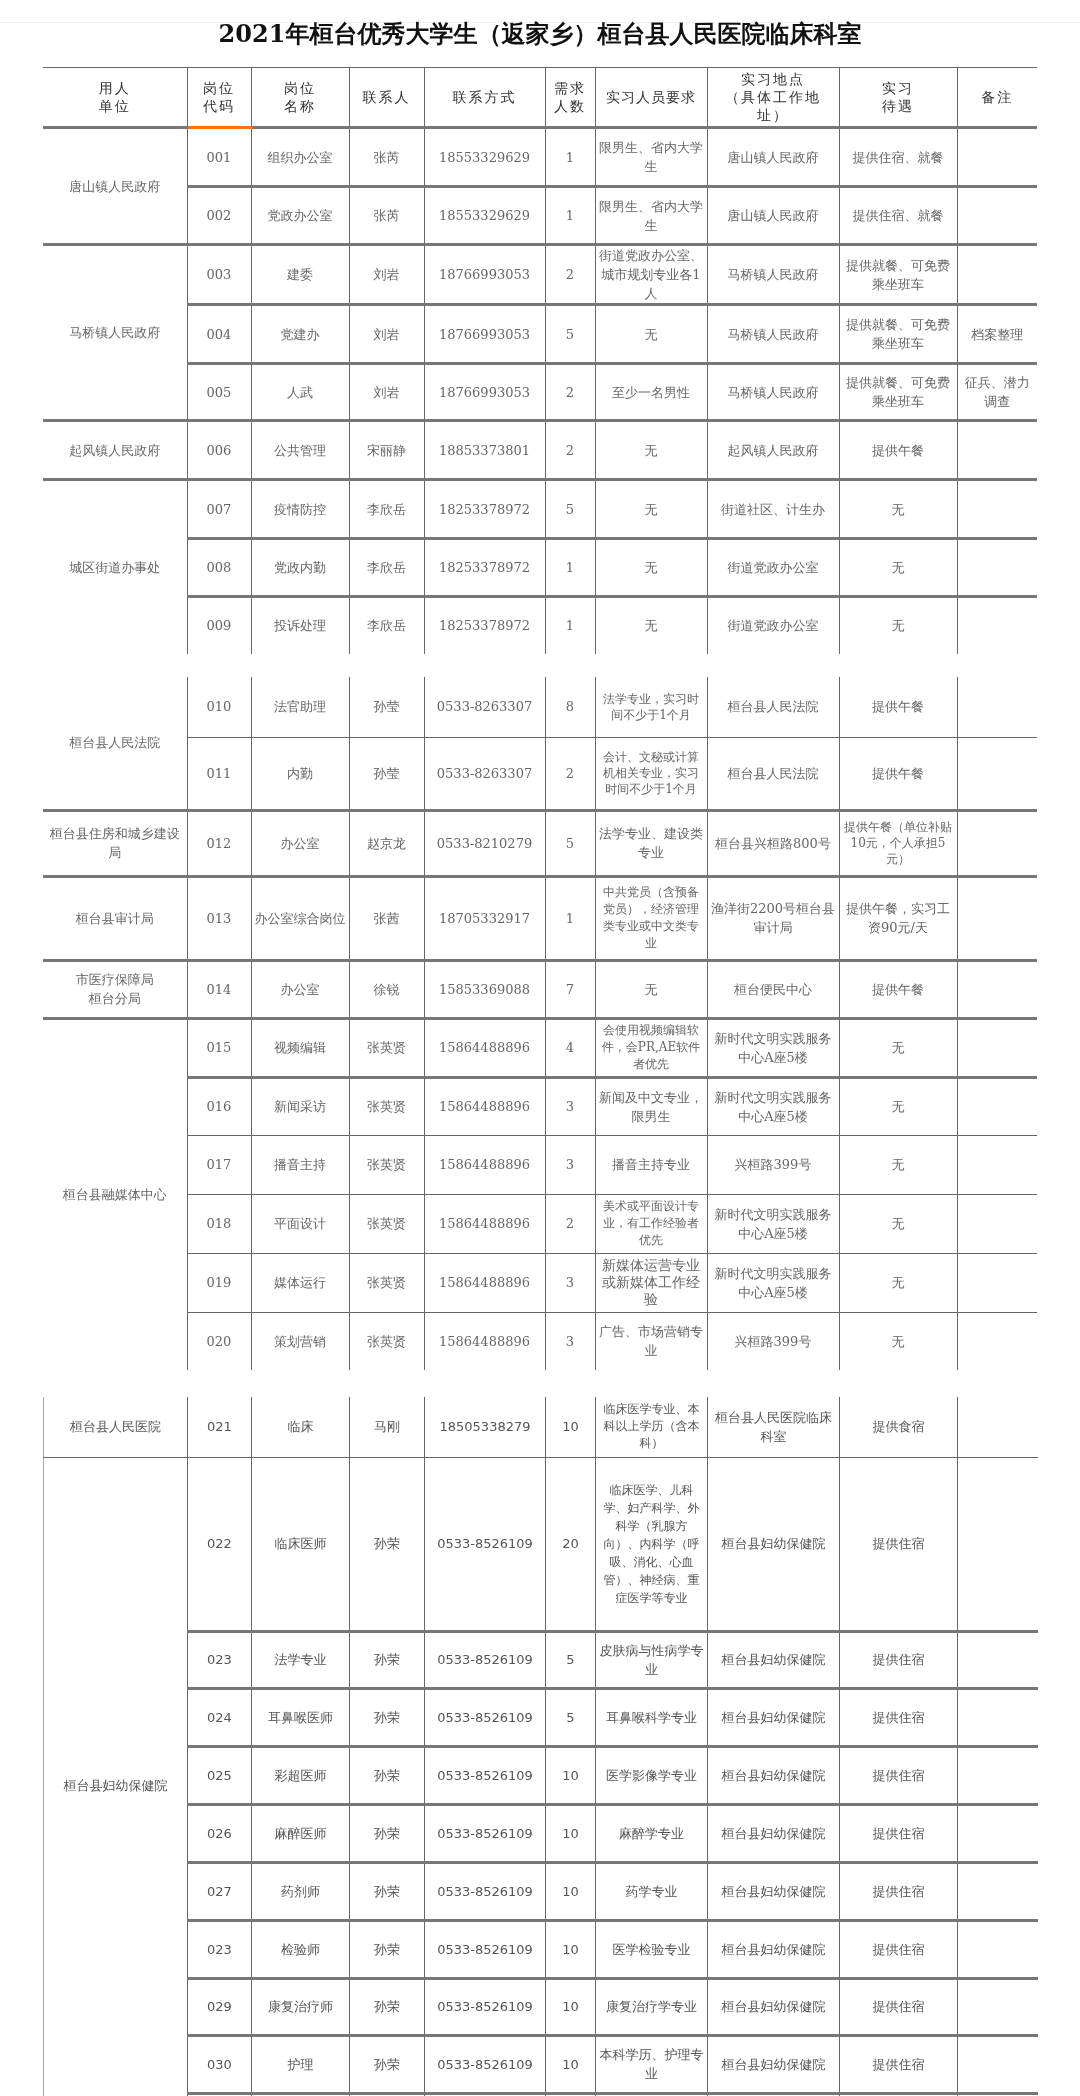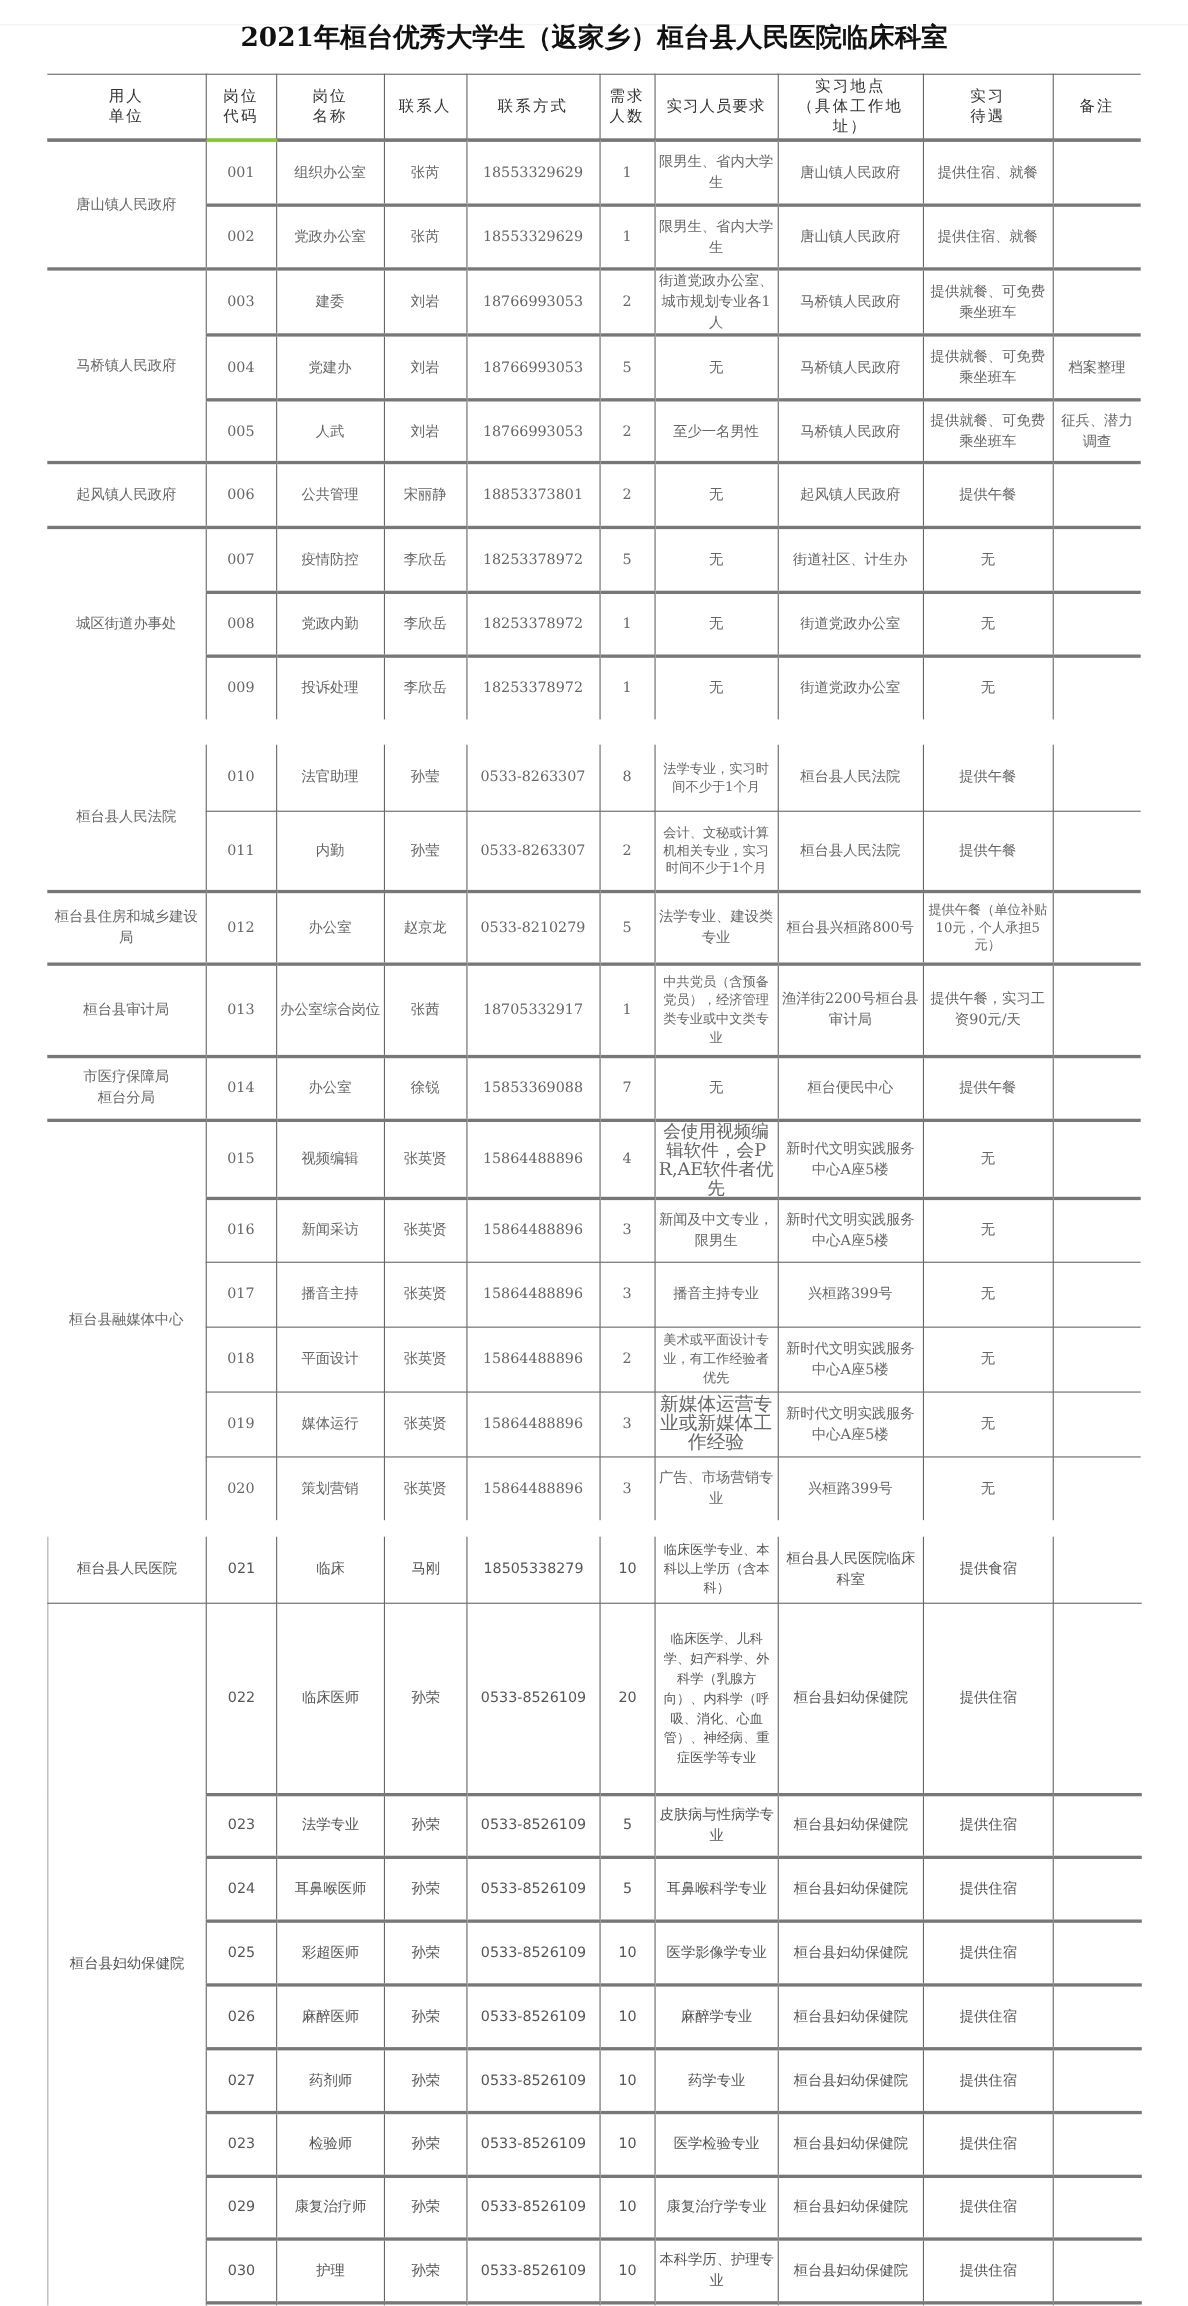--- a/index.html
+++ b/index.html
@@ -70,21 +70,21 @@
     <col style="width:121px">
       <col style="width:50px">
       <col style="width:112px">
       <col style="width:132px">
     <col style="width:118px">
       <col style="width:80px">
   </colgroup>
   <tbody>
       <tr style="height:59px">
     <td rowspan="2" class="unit" style="border-left:none;border-top:3px solid #777">唐山镇人民政府</td>
-    <td style="border-top:3px solid #84cc16">001</td>
+    <td style="border-top:3px solid #f97316">001</td>
     <td style="border-top:3px solid #777">组织办公室</td>
     <td style="border-top:3px solid #777">张芮</td>
     <td style="border-top:3px solid #777">18553329629</td>
     <td style="border-top:3px solid #777">1</td>
     <td style="border-top:3px solid #777">限男生、省内大学生</td>
     <td style="border-top:3px solid #777">唐山镇人民政府</td>
     <td style="border-top:3px solid #777">提供住宿、就餐</td>
     <td style="border-right:none;border-top:3px solid #777"></td>
   </tr>
   <tr style="height:58px" class="sep">
@@ -255,21 +255,21 @@
     <td>提供午餐</td>
     <td style="border-right:none"></td>
   </tr>
   <tr style="height:59px" class="sep">
     <td rowspan="6" class="unit" style="border-left:none;border-bottom:none">桓台县融媒体中心</td>
     <td>015</td>
     <td>视频编辑</td>
     <td>张英贤</td>
     <td>15864488896</td>
     <td>4</td>
-    <td style="font-size:16px;line-height:17px">会使用视频编辑软件，会PR,AE软件者优先</td>
+    <td style="font-size:12px;line-height:17px">会使用视频编辑软件，会PR,AE软件者优先</td>
     <td>新时代文明实践服务中心A座5楼</td>
     <td>无</td>
     <td style="border-right:none"></td>
   </tr>
   <tr style="height:58px" class="sep">
     <td>016</td>
     <td>新闻采访</td>
     <td>张英贤</td>
     <td>15864488896</td>
     <td>3</td>
@@ -299,21 +299,21 @@
     <td>新时代文明实践服务中心A座5楼</td>
     <td>无</td>
     <td style="border-right:none"></td>
   </tr>
   <tr style="height:59px">
     <td>019</td>
     <td>媒体运行</td>
     <td>张英贤</td>
     <td>15864488896</td>
     <td>3</td>
-    <td style="font-size:17px;line-height:17px">新媒体运营专业或新媒体工作经验</td>
+    <td style="font-size:14px;line-height:17px">新媒体运营专业或新媒体工作经验</td>
     <td>新时代文明实践服务中心A座5楼</td>
     <td>无</td>
     <td style="border-right:none"></td>
   </tr>
   <tr style="height:58px">
     <td style="border-bottom:none">020</td>
     <td style="border-bottom:none">策划营销</td>
     <td style="border-bottom:none">张英贤</td>
     <td style="border-bottom:none">15864488896</td>
     <td style="border-bottom:none">3</td>

